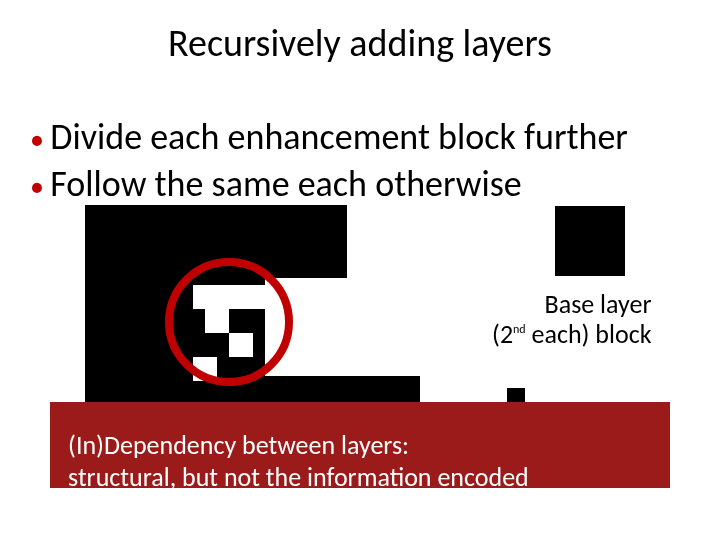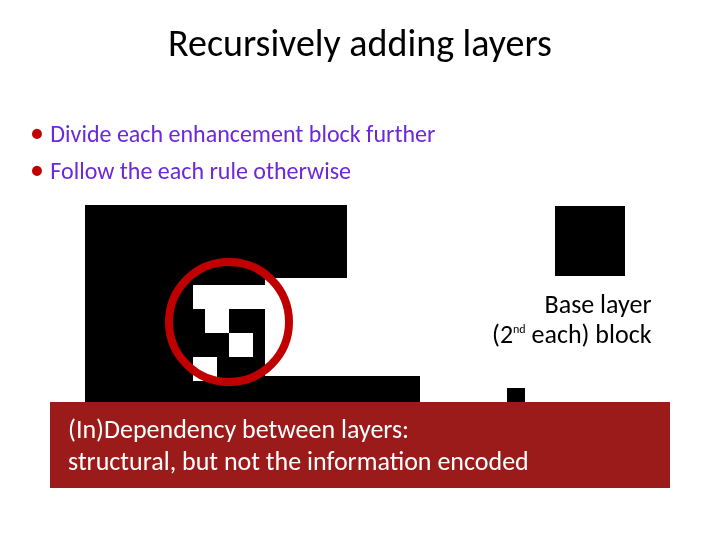--- a/index.html
+++ b/index.html
@@ -1,44 +1,44 @@
 <!DOCTYPE html>
 <html><head>
 <meta charset="utf-8">
 <style>
   * { margin: 0; padding: 0; box-sizing: border-box; }
   html, body { width: 720px; height: 540px; background: #fff; font-family: Calibri, Arial, sans-serif; overflow: hidden; }
   .slide { position: relative; width: 720px; height: 540px; }
   .title { position: absolute; top: 20px; left: 0; width: 720px; text-align: center; font-size: 38px; font-weight: 400; color: #000; }
   .bullets { position: absolute; top: 115px; left: 32px; width: 660px; }
-  .bullets li { list-style: none; font-size: 24px; color: #6d28d9; line-height: 1.25; margin-bottom: 2px; }
+  .bullets li { list-style: none; font-size: 36px; color: #000000; line-height: 1.25; margin-bottom: 2px; }
   .bullets li::before { content: "• "; color: #c00000; font-size: 28px; margin-left: -2px; }
   .graphic { position: absolute; top: 205px; left: 85px; width: 335px; height: 310px; background: #000; }
   
   .wseg { position: absolute; background: #fff; }
   .bseg { position: absolute; background: #000; }
   .circle { position: absolute; border: 8px solid #c00000; border-radius: 50%; background: transparent; }
   .label-block { position: absolute; font-size: 26px; color: #000; line-height: 1.15; text-align: right; }
   .label-block sup { font-size: 12px; vertical-align: super; }
-  .callout { position: absolute; left: 50px; top: 402px; width: 620px; height: 86px; background: #9b1a1a; color: #fff; font-size: 26px; padding: 12px 18px; line-height: 1.22; }
+  .callout { position: absolute; left: 50px; top: 402px; width: 620px; height: 86px; background: #9b1a1a; color: #fff; font-size: 26px; padding: 28px 18px; line-height: 1.22; }
   
   .tr-square { position: absolute; top: 206px; left: 555px; width: 70px; height: 70px; background: #000; }
   
   .notch { position: absolute; top: 388px; left: 507px; width: 18px; height: 18px; background: #000; }
 </style>
 </head>
 <body>
 
 <div class="slide">
 
   <div class="title">Recursively adding layers</div>
 
   <ul class="bullets">
     <li>Divide each enhancement block further</li>
-    <li>Follow the each rule otherwise</li>
+    <li>Follow the same each otherwise</li>
   </ul>
 
   <div class="graphic">
 
     <div class="wseg" style="left:262px; top:0; width:73px; height:73px;"></div>
 
     <div class="wseg" style="left:180px; top:73px; width:155px; height:98px;"></div>
 
     <div class="wseg" style="left:0; top:240px; width:335px; height:70px;"></div>
 

